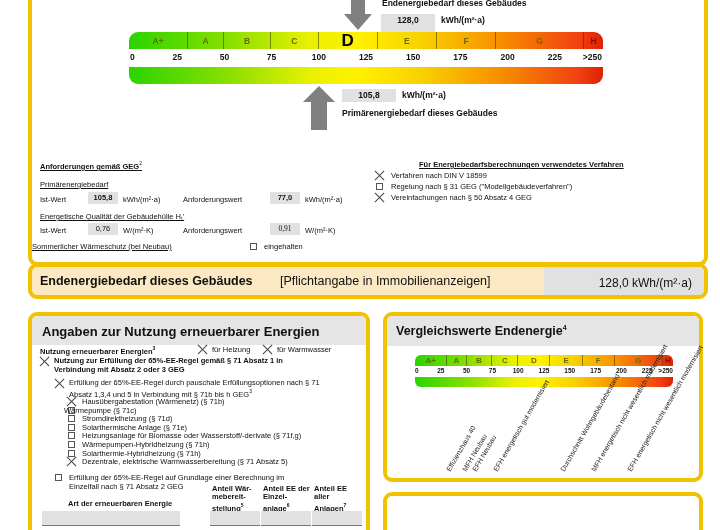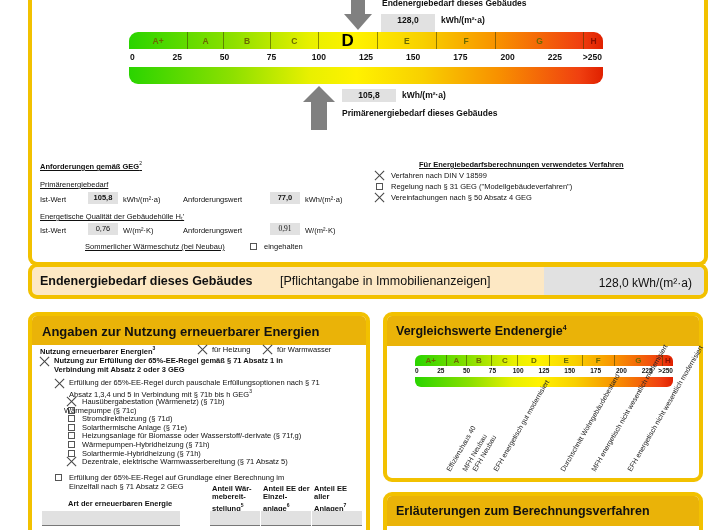--- a/index.html
+++ b/index.html
@@ -1,19 +1,19 @@
 <!DOCTYPE html>
 <html><head>
 <meta charset="utf-8">
 <style>
   html,body{margin:0;padding:0;}
   body{width:720px;height:530px;overflow:hidden;background:#fff;position:relative;font-family:"Liberation Sans",sans-serif;color:#111;}
   .abs{position:absolute;}
   .panel{position:absolute;border:4px solid #f2c100;border-radius:9px;background:#fff;box-sizing:border-box;}
-  .ptitle{background:#eab308;font-weight:bold;font-size:13.5px;padding:8px 10px 6px 10px;}
+  .ptitle{background:#e5e5e5;font-weight:bold;font-size:13.5px;padding:8px 10px 6px 10px;}
   .bar{position:absolute;display:flex;overflow:hidden;}
   .bar .cls{display:flex;align-items:center;justify-content:center;font-weight:bold;color:#6a6a00;border-right:1.5px solid rgba(60,60,0,0.55);box-sizing:border-box;}
   .bar .cls:last-child{border-right:none;}
   .tick{position:absolute;font-weight:bold;font-size:8.5px;transform:translateX(-50%);}
   .valbox{position:absolute;background:#e1e1e1;font-weight:bold;font-size:8.5px;text-align:center;}
   .small{font-size:7.5px;}
   .u{text-decoration:underline;}
   .cb{position:absolute;width:7px;height:7px;border:1px solid #555;box-sizing:border-box;background:#fff;}
   .xmark{position:absolute;width:11px;height:11px;}
   .xmark:before,.xmark:after{content:"";position:absolute;left:5px;top:-1px;width:1.2px;height:13px;background:#444;}
@@ -80,21 +80,21 @@
 <div class="abs small" style="left:305px;top:195px;">kWh/(m²·a)</div>
 
 <div class="abs small u" style="left:40px;top:211px;">Energetische Qualität der Gebäudehülle Hₜ'</div>
 <div class="abs small" style="left:40px;top:226px;">Ist-Wert</div>
 <div class="gbox" style="left:88px;top:223px;width:30px;height:12px;line-height:12px;font-weight:normal;">0,76</div>
 <div class="abs small" style="left:123px;top:226px;">W/(m²·K)</div>
 <div class="abs small" style="left:183px;top:226px;">Anforderungswert</div>
 <div class="gbox" style="left:270px;top:223px;width:30px;height:12px;line-height:12px;font-weight:normal;font-family:Liberation Serif, serif;">0,91</div>
 <div class="abs small" style="left:305px;top:226px;">W/(m²·K)</div>
 
-<div class="abs small u" style="left:57px;top:242px;padding-left:28px;">Sommerlicher Wärmeschutz (bei Neubau)</div>
+<div class="abs small u" style="left:32px;top:242px;">Sommerlicher Wärmeschutz (bei Neubau)</div>
 <div class="cb" style="left:250px;top:243px;"></div>
 <div class="abs small" style="left:264px;top:242px;">eingehalten</div>
 
 <div class="abs small u" style="left:375px;top:160px;font-weight:bold;padding-left:44px;">Für Energiebedarfsberechnungen verwendetes Verfahren</div>
 <div id="proclist">
     <div class="xmark" style="left: 374px; top: 170px;"></div>
     <div class="abs small" style="left: 391px; top: 171px;">Verfahren nach DIN V 18599</div>
     <div class="cb" style="left: 376px; top: 183px;"></div>
     <div class="abs small" style="left: 391px; top: 182px;">Regelung nach § 31 GEG ("Modellgebäudeverfahren")</div>
     <div class="xmark" style="left: 374px; top: 192px;"></div>
@@ -188,15 +188,14 @@
     <div class="rot" style="left: 452.28px; top: 465px;">Effizienzhaus 40</div>
     <div class="rot" style="left: 467.76px; top: 465px;">MFH Neubau</div>
     <div class="rot" style="left: 478.08px; top: 465px;">EFH Neubau</div>
     <div class="rot" style="left: 498.72px; top: 465px;">EFH energetisch gut modernisiert</div>
     <div class="rot" style="left: 565.8px; top: 465px;">Durchschnitt Wohngebäudebestand</div>
     <div class="rot" style="left: 596.76px; top: 465px;">MFH energetisch nicht wesentlich modernisiert</div>
     <div class="rot" style="left: 632.88px; top: 465px;">EFH energetisch nicht wesentlich modernisiert</div>
   </div>
 
 <div class="panel" style="left:383px;top:492px;width:320px;height:60px;overflow:hidden;">
-  <div class="ptitle" style="font-size:12.5px;padding:8px 9px;">Erläuterungen zum Berechnungsverfahren</div>
   <div class="abs small" style="left:9px;top:33px;white-space:nowrap;">Das GEG lässt für die Berechnung des Energiebedarfs unterschiedliche</div>
 </div>
 
 </body></html>

